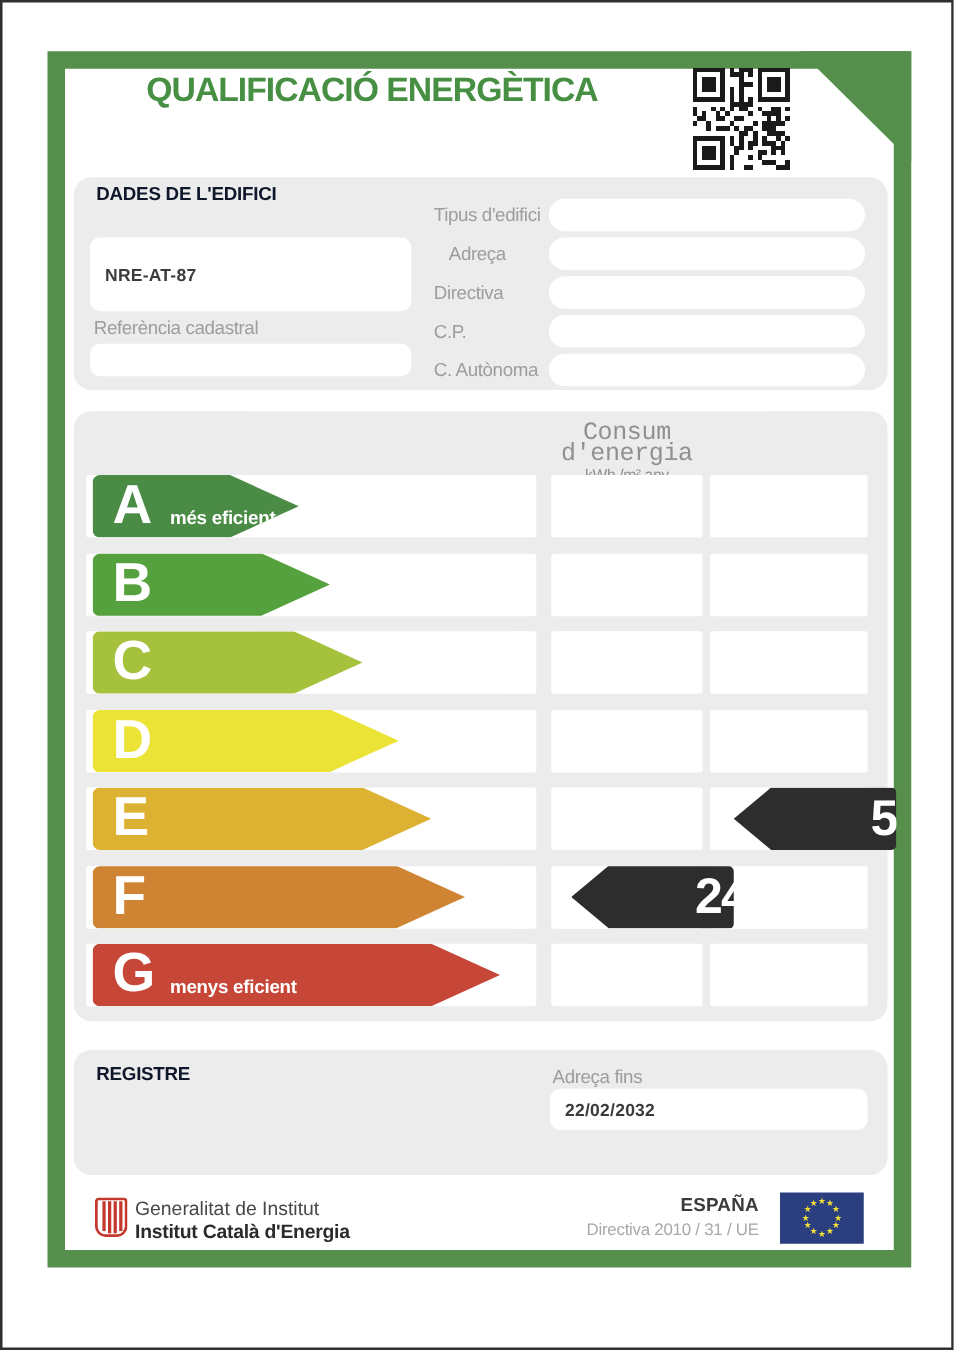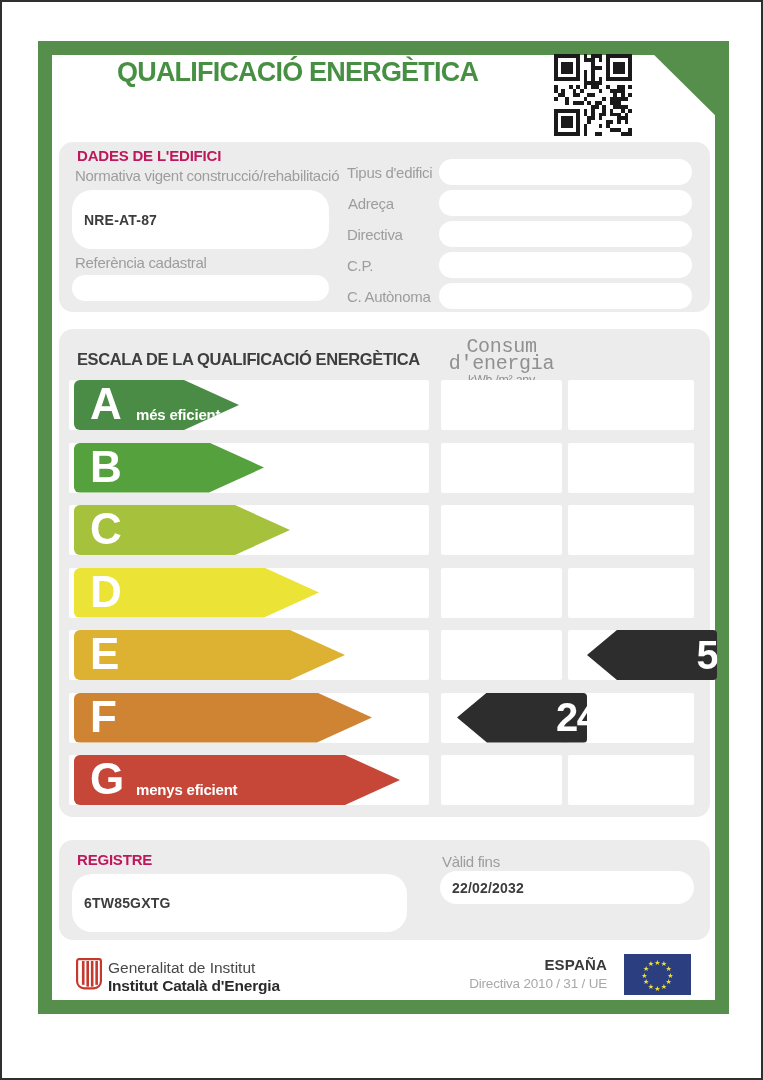--- a/index.html
+++ b/index.html
@@ -18,23 +18,23 @@
 
   
   .title{ position:absolute; left:75px; top:56px; color:#479043; font-weight:bold;
           font-size:27px; line-height:29px; letter-spacing:-0.8px;margin-left:40px; }
   .etiqueta{ position:absolute; left:425px; top:82px; color:#5d9b51; font-size:27px;
              letter-spacing:-1px; font-weight:normal; }
   .qr{ position:absolute; left:552px; top:52px; width:78px; height:82px; }
 
   
   .panel{ position:absolute; left:57px; width:651px; background:#ececec; border-radius:14px; }
-  .panel-heading{ position:absolute; font-weight:bold; font-size:15px; color:#be185d; letter-spacing:-0.2px; }
+  .panel-heading{ position:absolute; font-weight:bold; font-size:15px; color:#0f172a; letter-spacing:-0.2px; }
   .field-label{ position:absolute; font-size:15px; color:#9d9d9d; letter-spacing:-0.3px; }
-  .white-box{ position:absolute; background:#ffffff; border-radius:20px; }
+  .white-box{ position:absolute; background:#ffffff; border-radius:8px; }
   .value-text{ font-weight:bold; font-size:14px; color:#3c3c3c; letter-spacing:0.2px; }
 
   .dades{ top:140px; height:170px; }
   .scalep{ top:327px; height:488px; }
   .registre{ top:838px; height:100px; }
 
   
   .scale-heading{ position:absolute; left:18px; top:21px; font-weight:bold; font-size:16.5px;
                   color:#3e3e3e; letter-spacing:-0.4px; }
   .col-header{ position:absolute; top:9px; text-align:center; color:#909090; }
@@ -296,48 +296,46 @@
       <rect x="11" y="20" width="1" height="1" fill="#1a1a1a"></rect>
       <rect x="12" y="20" width="1" height="1" fill="#1a1a1a"></rect>
       <rect x="18" y="20" width="1" height="1" fill="#1a1a1a"></rect>
       <rect x="19" y="20" width="1" height="1" fill="#1a1a1a"></rect>
       <rect x="20" y="20" width="1" height="1" fill="#1a1a1a"></rect>
     </svg>
 
   <section class="panel dades">
     <div class="panel-heading" style="left:18px; top:5px;">DADES DE L'EDIFICI</div>
 
-    <div class="field-label" style="left:16px; top:25px;">Normativa vigent construcció/rehabilitació</div>
     <div class="white-box" style="left:13px; top:48px; width:257px; height:59px; display:flex; align-items:center;">
       <span class="value-text" style="margin-left:12px;">NRE-AT-87</span>
     </div>
 
     <div class="field-label" style="left:16px; top:112px;">Referència cadastral</div>
     <div class="white-box" style="left:13px; top:133px; width:257px; height:26px;">
       <span class="value-text"></span>
     </div>
 
     <div class="field-label" style="left:288px; top:22px;">Tipus d'edifici</div>
     <div class="white-box" style="left:380px; top:17px; width:253px; height:26px; border-radius:13px;"></div>
 
-    <div class="field-label" style="left:289px; top:53px;">Adreça</div>
+    <div class="field-label" style="left:300px; top:53px;">Adreça</div>
     <div class="white-box" style="left:380px; top:48px; width:253px; height:26px; border-radius:13px;"></div>
 
     <div class="field-label" style="left:288px; top:84px;">Directiva</div>
     <div class="white-box" style="left:380px; top:79px; width:253px; height:26px; border-radius:13px;"></div>
 
     <div class="field-label" style="left:288px; top:115px;">C.P.</div>
     <div class="white-box" style="left:380px; top:110px; width:253px; height:26px; border-radius:13px;"></div>
 
     <div class="field-label" style="left:288px; top:146px;">C. Autònoma</div>
     <div class="white-box" style="left:380px; top:141px; width:253px; height:26px; border-radius:13px;"></div>
   </section>
 
   <section class="panel scalep">
-    <div class="scale-heading">ESCALA DE LA QUALIFICACIÓ ENERGÈTICA</div>
 
     <div class="col-header" style="left:382px; width:121px;">
       <div class="t">Consum d'energia</div>
       <div class="u">kWh /m² any</div>
     </div>
 
     <div id="scale-rows">
         <div class="srow" style="top: 0px;">
           <div class="band"></div>
           <div class="arrow" style="width: 165px; background: rgb(74, 139, 69);">
@@ -400,24 +398,21 @@
             <span class="grade-note">menys eficient</span>
           </div>
           <div class="cell consum"></div>
           <div class="cell emiss"></div>
         </div>
       </div>
   </section>
 
   <section class="panel registre">
     <div class="panel-heading" style="left:18px; top:11px;">REGISTRE</div>
-    <div class="white-box" style="left:13px; top:34px; width:335px; height:58px; display:flex; align-items:center;">
-      <span class="value-text" style="margin-left:12px;">6TW85GXTG</span>
-    </div>
-    <div class="field-label" style="left:383px; top:13px;">Vàlid fins</div>
+    <div class="field-label" style="left:383px; top:13px;">Adreça fins</div>
     <div class="white-box" style="left:381px; top:31px; width:254px; height:33px; display:flex; align-items:center;">
       <span class="value-text" style="margin-left:12px;">22/02/2032</span>
     </div>
   </section>
 
   <svg class="logo" viewBox="0 0 36 44">
     <path d="M4,1.5 h28 a2.5,2.5 0 0 1 2.5,2.5 v28 a10,10 0 0 1 -10,10 h-13 a10,10 0 0 1 -10,-10 v-28 a2.5,2.5 0 0 1 2.5,-2.5 z" fill="#ffffff" stroke="#c5382e" stroke-width="3"></path>
     <rect x="8.2" y="4" width="3.6" height="33" fill="#c5382e"></rect>
     <rect x="14.4" y="4" width="3.6" height="35.5" fill="#c5382e"></rect>
     <rect x="20.6" y="4" width="3.6" height="35.5" fill="#c5382e"></rect>

